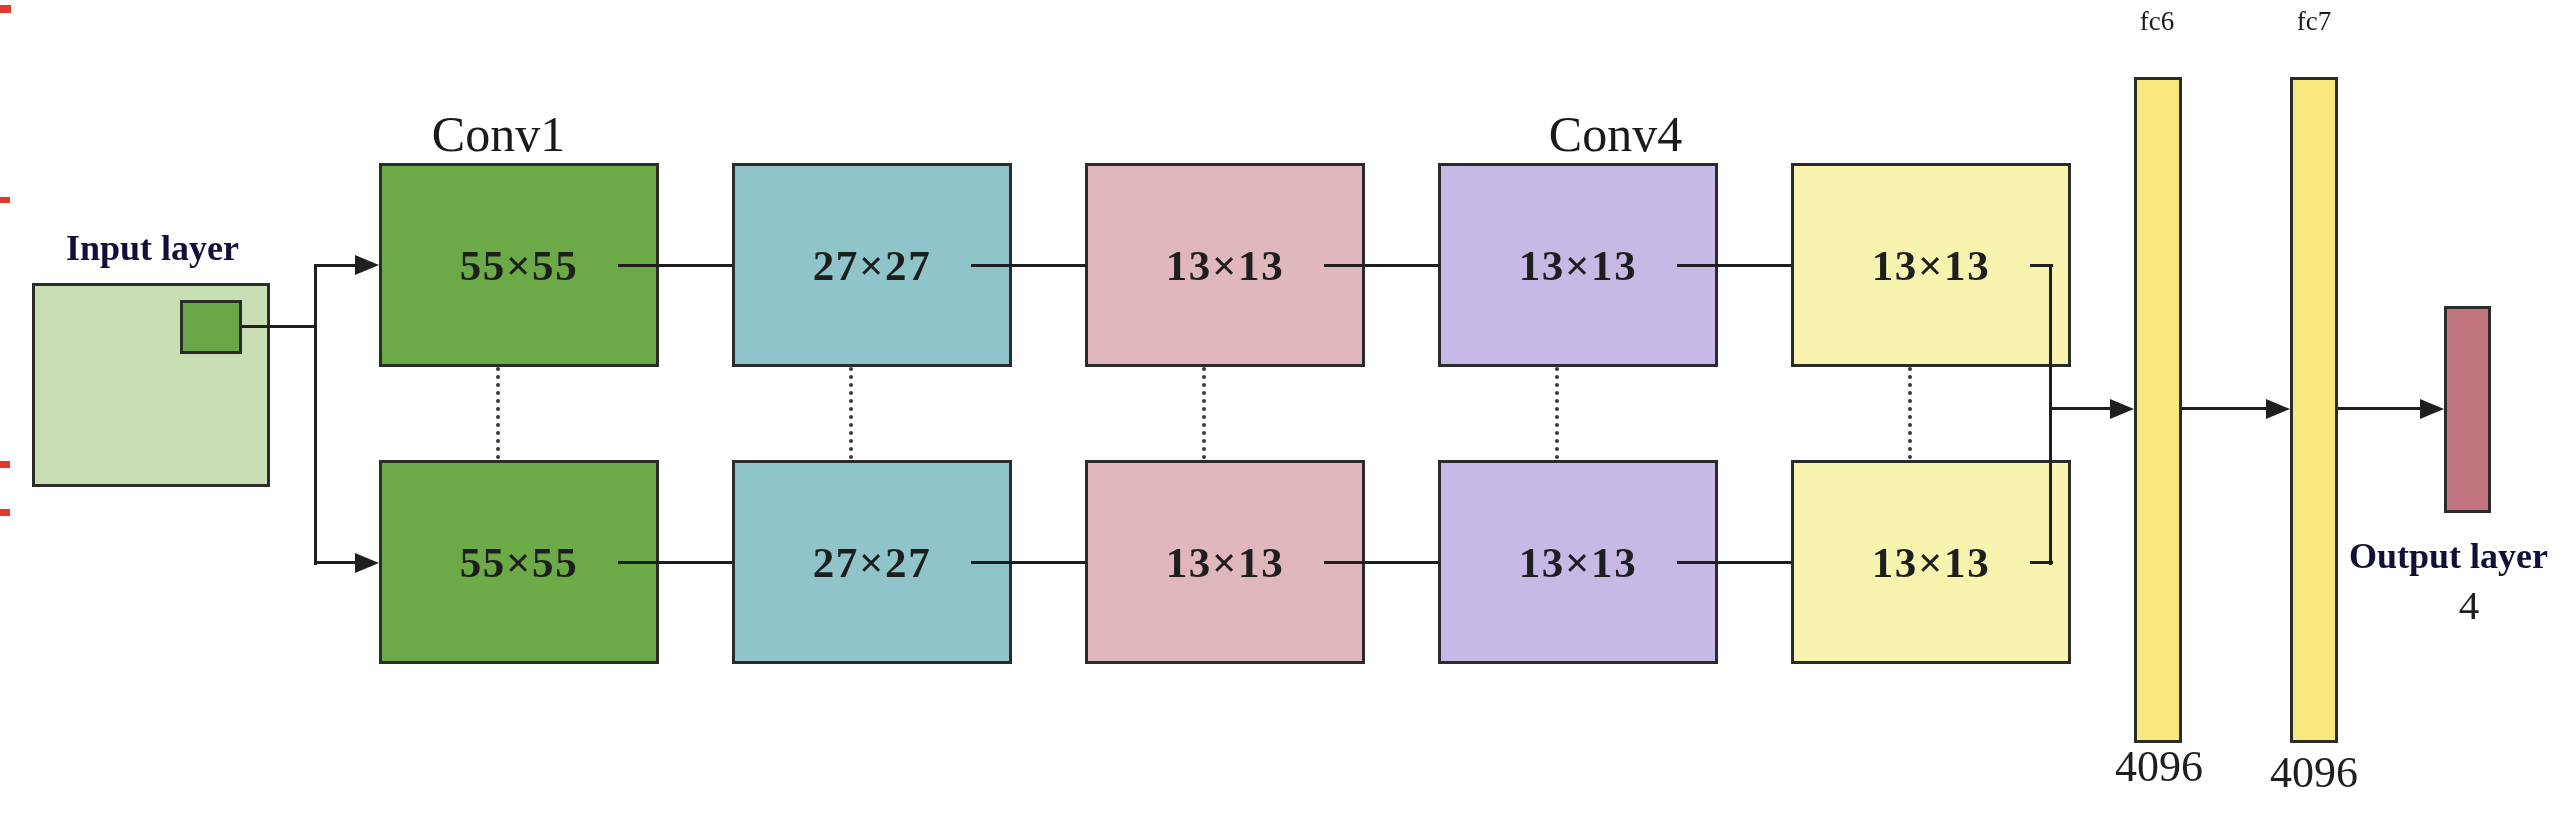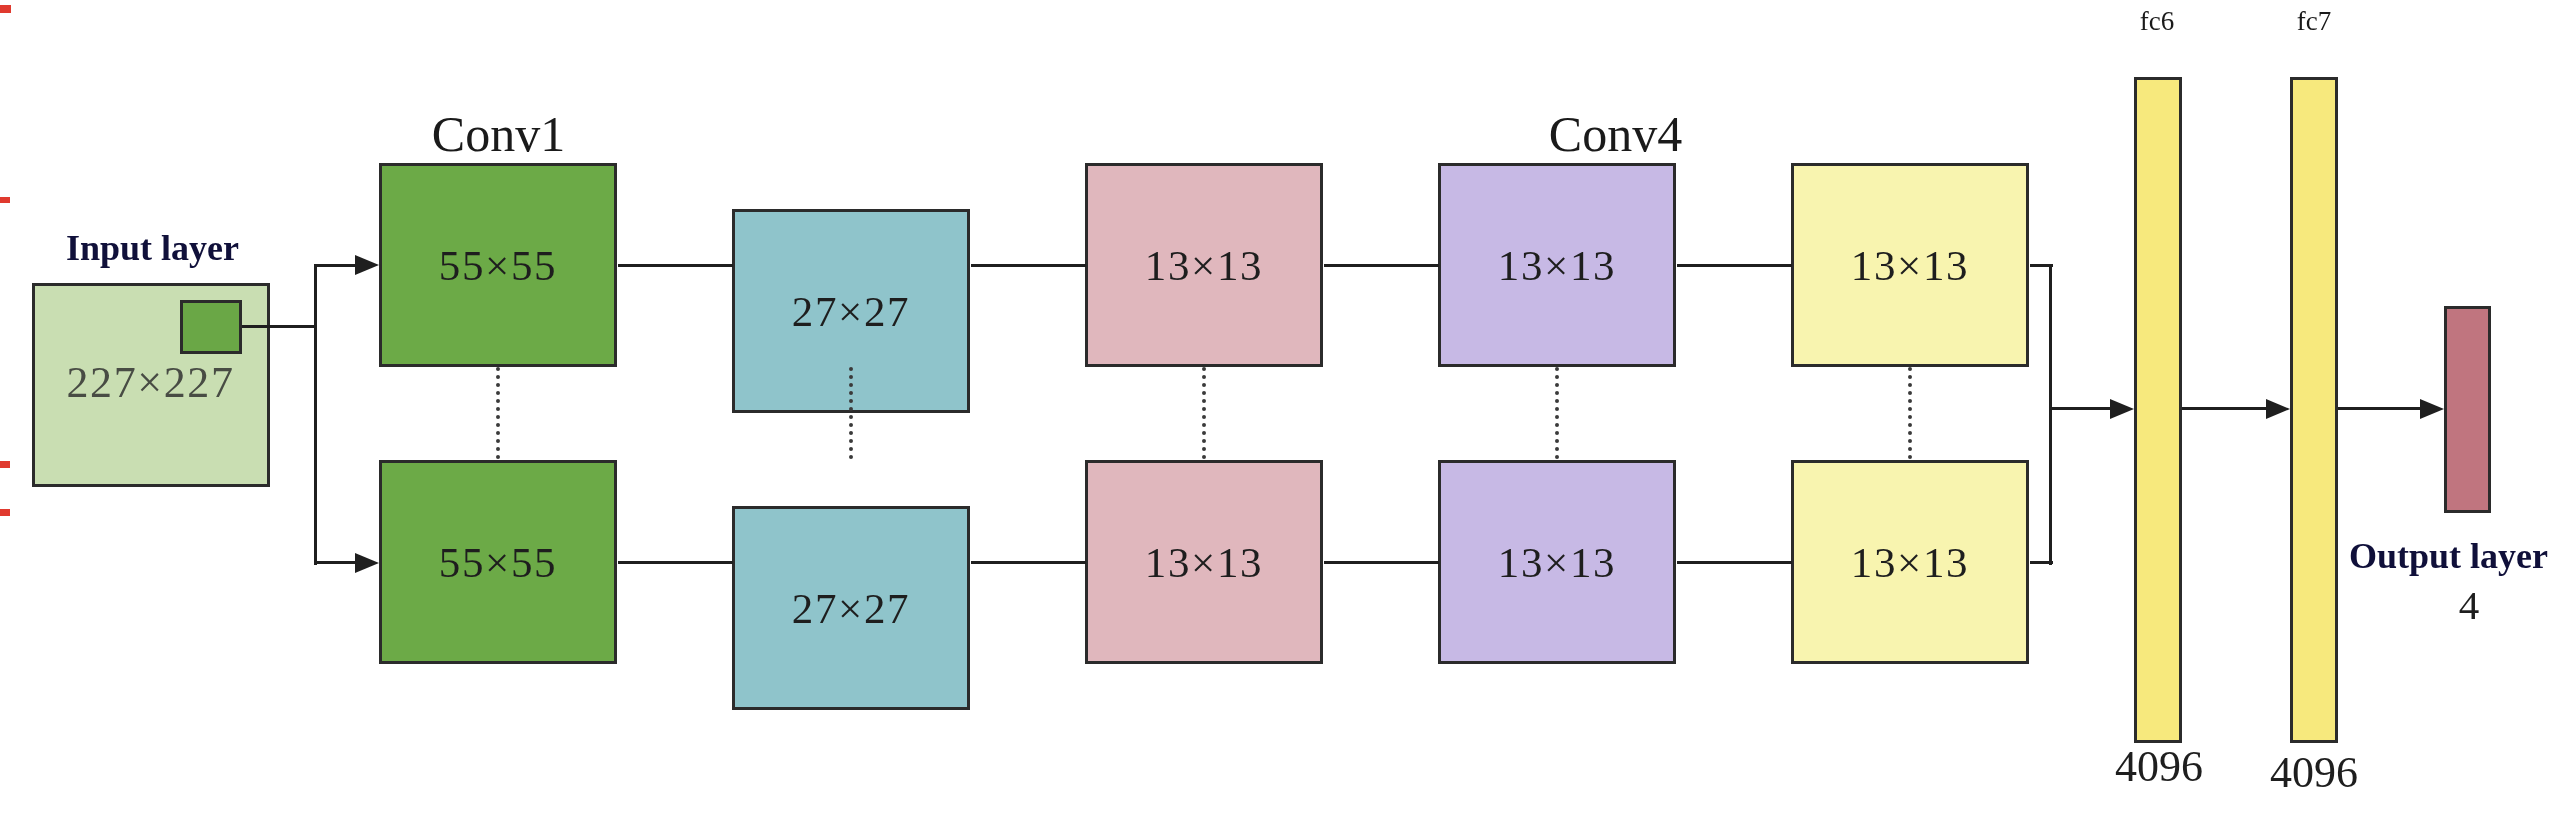--- a/index.html
+++ b/index.html
@@ -21,27 +21,27 @@
     border-bottom: 10.3px solid transparent;
     border-left: 24px solid #1f1f1f;
   }
   .dotted {
     position: absolute; top: 367px; height: 92px; width: 0;
     border-left: 4.7px dotted #3a3a3a;
   }
 
   
   .box {
-    position: absolute; width: 238px; height: 204px;
+    position: absolute; width: 280px; height: 204px;
     border: 3.2px solid #2b2b2b; box-sizing: border-box;
-    display: flex; align-items: center; justify-content: center;
+    display: flex; align-items: center; justify-content: center; font-weight: bold;
   }
   .row-top { top: 163px; }
   .row-bottom { top: 460px; }
-  .x1 { left: 379px; } .x2 { left: 732px; margin-top: 46px; } .x3 { left: 1085px; }
+  .x1 { left: 379px; } .x2 { left: 732px; } .x3 { left: 1085px; }
   .x4 { left: 1438px; } .x5 { left: 1791px; }
   .size-text { font-size: 43px; color: #1e1e1e; letter-spacing: 1.6px; }
 
   .conv-label {
     position: absolute; top: 105px; width: 253px;
     text-align: center; font-size: 50px; color: #1a1a1a;
   }
   .lx1 { left: 372px; } .lx2 { left: 725px; } .lx3 { left: 1078px; }
   .lx4 { left: 1489px; } .lx5 { left: 1784px; }
 
@@ -105,21 +105,20 @@
 <div id="canvas">
 
   <div class="artifact" style="left:0; top:4.7px;   width:11px; height:8px;"></div>
   <div class="artifact" style="left:0; top:197px; width:9.5px; height:6.3px;"></div>
   <div class="artifact" style="left:0; top:461px; width:9.5px; height:7.1px;"></div>
   <div class="artifact" style="left:0; top:509px; width:9.5px; height:7.1px;"></div>
 
   <div class="input-label">Input layer</div>
   <div class="input-box" style="background-color: rgb(201, 222, 178);"></div>
   <div class="input-square" style="background-color: rgb(106, 167, 70);"></div>
-  <div class="input-size">227×227</div>
 
   <div class="hline" style="left:242px; top:325px; width:74px;"></div>
   <div class="vline" style="left:314px; top:264px; height:301px;"></div>
   <div class="hline" style="left:316px; top:264px; width:39px;"></div>
   <div class="arrowhead" style="left:355px; top:255px;"></div>
   <div class="hline" style="left:316px; top:561px; width:39px;"></div>
   <div class="arrowhead" style="left:355px; top:553px;"></div>
 
   <div class="conv-label lx1">Conv1</div>
   <div class="conv-label lx4">Conv4</div>

